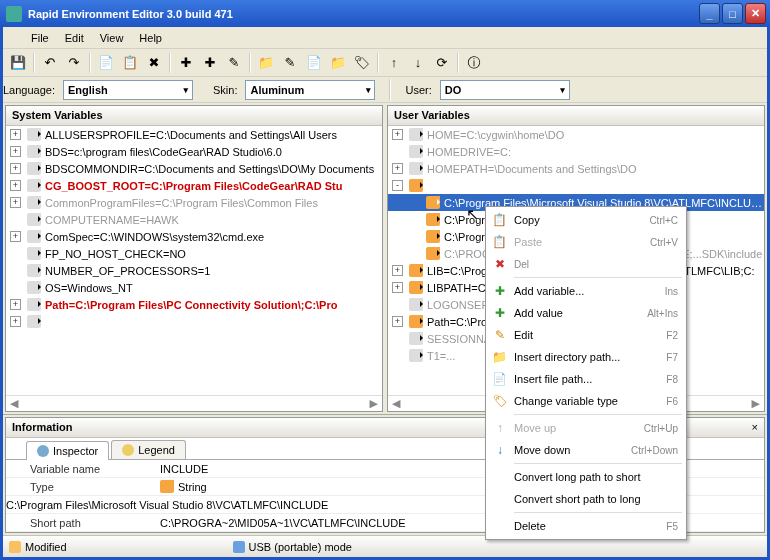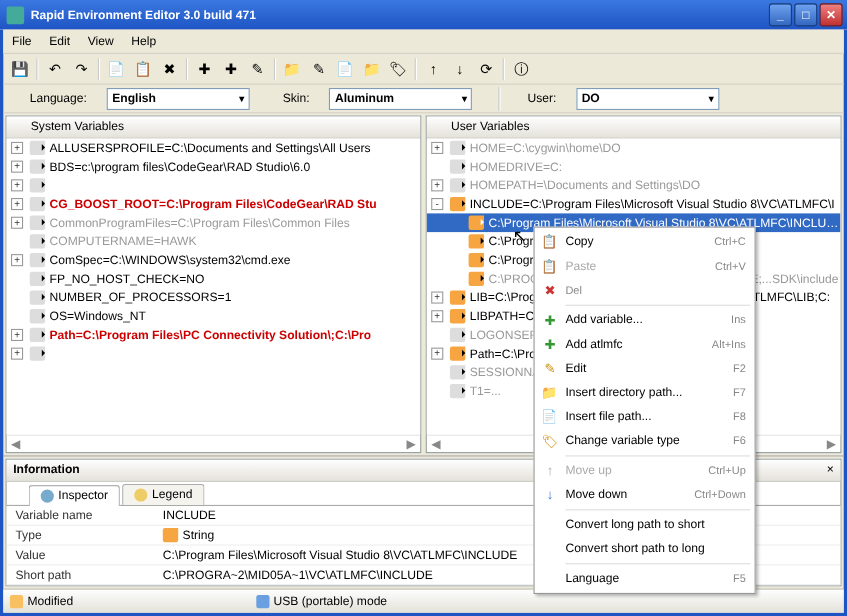--- a/index.html
+++ b/index.html
@@ -3,34 +3,34 @@
 <meta charset="utf-8">
 <style>
 * { box-sizing: border-box; margin: 0; padding: 0; font-family: Tahoma, sans-serif; font-size: 11px; }
 body { background: #ece9d8; width: 770px; height: 560px; overflow: hidden; position: relative; }
 .titlebar { height: 27px; background: linear-gradient(#3a78e0,#1e54c4); display: flex; align-items: center; padding: 0 4px; color: #fff; font-weight: bold; font-size: 12px; }
 .titlebar .appicon { width: 16px; height: 16px; background: #4a9; border-radius: 2px; margin: 0 6px 0 2px; }
 .titlebar .title { flex: 1; }
 .titlebar .winbtn { width: 21px; height: 21px; background: linear-gradient(#6ea1ef,#3468c0); border: 1px solid #1a3c7a; border-radius: 3px; margin-left: 2px; display: flex; align-items: center; justify-content: center; color: #fff; font-weight: bold; font-size: 11px; cursor: pointer; }
 .titlebar .winbtn.close { background: linear-gradient(#f08080,#c03030); border-color: #7a1a1a; }
 .inner { border: 3px solid #1e54c4; border-top: 0; height: 533px; background: #ece9d8; display: flex; flex-direction: column; }
-.menubar { height: 22px; display: flex; align-items: center; padding: 2px 0; background: #ece9d8; border-bottom: 1px solid #d4d0c8; }
+.menubar { height: 22px; display: flex; align-items: center; padding: 2px 20px; background: #ece9d8; border-bottom: 1px solid #d4d0c8; }
 .menubar span { padding: 3px 8px; cursor: pointer; }
 .toolbar { height: 28px; display: flex; align-items: center; padding: 2px 4px; gap: 2px; border-bottom: 1px solid #d4d0c8; }
 .tbtn { width: 22px; height: 22px; border: 1px solid transparent; border-radius: 2px; display: flex; align-items: center; justify-content: center; cursor: pointer; font-size: 13px; }
 .tsep { width: 2px; height: 20px; border-left: 1px solid #ccc; border-right: 1px solid #fff; margin: 0 2px; }
-.optbar { height: 26px; display: flex; align-items: center; padding: 2px 24px; gap: 16px; border-bottom: 1px solid #d4d0c8; }
+.optbar { height: 26px; display: flex; align-items: center; padding: 2px 0; gap: 6px; border-bottom: 1px solid #d4d0c8; }
 .optbar label { margin-right: 2px; }
 .optbar select, .optbar .selbox { height: 20px; border: 1px solid #7f9db9; background: #fff; padding: 1px 4px; }
 .optbar .selbox { display: inline-flex; align-items: center; min-width: 130px; justify-content: space-between; font-weight: bold; }
 .optbar .selbox .arrow { color: #000; font-size: 9px; margin-left: 6px; }
 .vsep { width: 2px; height: 22px; border-left: 1px solid #ccc; border-right: 1px solid #fff; margin: 0 8px; }
 .panes { flex: 1; display: flex; border-bottom: 1px solid #aaa; min-height: 0; }
 .pane { flex: 1; display: flex; flex-direction: column; min-width: 0; border: 1px solid #919b9c; margin: 2px; background: #fff; }
-.pane-header { height: 20px; background: linear-gradient(#fefefe,#e4e2da); border-bottom: 1px solid #c4c2ba; padding: 3px 22px; font-weight: normal; }
+.pane-header { height: 20px; background: linear-gradient(#fefefe,#e4e2da); border-bottom: 1px solid #c4c2ba; padding: 3px 6px; font-weight: bold; }
 .tree { flex: 1; overflow: hidden; background: #fff; position: relative; }
 .row { display: flex; align-items: center; height: 17px; padding-left: 4px; white-space: nowrap; overflow: hidden; }
 .row .expand { width: 11px; height: 11px; border: 1px solid #999; font-size: 9px; line-height: 9px; text-align: center; margin-right: 6px; color: #333; cursor: pointer; background: #fff; flex-shrink: 0; }
 .row .blank-expand { width: 11px; height: 11px; margin-right: 6px; flex-shrink: 0; }
 .row .tag { width: 14px; height: 13px; background: #ddd; border-radius: 2px 0 2px 2px; margin-right: 4px; flex-shrink: 0; position: relative; }
 .row .tag.orange { background: #f6a540; }
 .row .tag::after { content: ""; position: absolute; right: -3px; top: 3px; border: 3px solid transparent; border-left-color: inherit; }
 .row .txt { overflow: hidden; text-overflow: ellipsis; }
 .row.red .txt { color: #c00; font-weight: bold; }
 .row.gray .txt { color: #999; }
@@ -40,21 +40,21 @@
 .scroll-hint { height: 16px; border-top: 1px solid #ddd; display: flex; align-items: center; justify-content: space-between; padding: 0 4px; font-size: 9px; color: #888; }
 .info { border: 1px solid #919b9c; margin: 2px; background: #fff; display: flex; flex-direction: column; }
 .info-header { height: 20px; background: linear-gradient(#fefefe,#e4e2da); border-bottom: 1px solid #c4c2ba; padding: 3px 6px; font-weight: bold; display: flex; justify-content: space-between; }
 .info-header .closex { cursor: pointer; font-weight: normal; }
 .tabs { height: 22px; display: flex; align-items: flex-end; padding-left: 20px; gap: 2px; border-bottom: 1px solid #aaa; }
 .tab { padding: 3px 10px; border: 1px solid #aaa; border-bottom: none; border-radius: 3px 3px 0 0; background: #f4f3ee; display: flex; align-items: center; gap: 4px; cursor: pointer; }
 .tab.active { background: #fff; position: relative; top: 1px; }
 .tab .ticon { width: 12px; height: 12px; border-radius: 6px; }
 .props { background: #fff; }
 .prow { display: flex; border-bottom: 1px solid #eee; height: 18px; align-items: center; }
-.prow .pk { width: 142px; padding-left: 8px; color: #333; }
+.prow .pk { width: 154px; padding-left: 24px; color: #333; }
 .prow .pv { flex: 1; display: flex; align-items: center; gap: 4px; text-align: right; }
 .prow .pv .tag { width: 14px; height: 13px; background: #f6a540; border-radius: 2px 0 2px 2px; }
 .status { height: 22px; background: linear-gradient(#fefefe,#e2e1d9); border-top: 1px solid #c4c2ba; display: flex; align-items: center; padding: 0 6px; gap: 16px; }
 .status .cell { display: flex; align-items: center; gap: 4px; }
 .status .dot { width: 12px; height: 12px; border-radius: 2px; }
 .ctxmenu { position: absolute; left: 485px; top: 206px; width: 202px; background: #fff; border: 1px solid #979797; box-shadow: 2px 2px 3px rgba(0,0,0,.3); padding: 2px; z-index: 100; }
 .ctxmenu .mi { height: 22px; display: flex; align-items: center; padding: 0 6px 0 2px; cursor: pointer; }
 .ctxmenu .mi.dis { color: #aaa; }
 .ctxmenu .mi .micon { width: 20px; text-align: center; font-size: 12px; margin-right: 4px; }
 .ctxmenu .mi .mlabel { flex: 1; }
@@ -137,20 +137,21 @@
             <div class="txt">ALLUSERSPROFILE=C:\Documents and Settings\All Users</div>
           </div>
           <div class="row">
             <div class="expand">+</div>
             <div class="tag"></div>
             <div class="txt">BDS=c:\program files\CodeGear\RAD Studio\6.0</div>
           </div>
           <div class="row">
             <div class="expand">+</div>
             <div class="tag"></div>
+            <div class="txt">BDSCOMMONDIR=C:\Documents and Settings\DO\My Documents</div>
           </div>
           <div class="row red">
             <div class="expand">+</div>
             <div class="tag"></div>
             <div class="txt">CG_BOOST_ROOT=C:\Program Files\CodeGear\RAD Stu</div>
           </div>
           <div class="row gray">
             <div class="expand">+</div>
             <div class="tag"></div>
             <div class="txt">CommonProgramFiles=C:\Program Files\Common Files</div>
@@ -209,21 +210,20 @@
             <div class="txt">HOMEDRIVE=C:</div>
           </div>
           <div class="row gray">
             <div class="expand">+</div>
             <div class="tag"></div>
             <div class="txt">HOMEPATH=\Documents and Settings\DO</div>
           </div>
           <div class="row">
             <div class="expand">-</div>
             <div class="tag orange"></div>
-            <div class="txt">INCLUDE=C:\Program Files\Microsoft Visual Studio 8\VC\ATLMFC\I</div>
           </div>
           <div class="row sub sel">
             <div class="tag orange"></div>
             <div class="txt">C:\Program Files\Microsoft Visual Studio 8\VC\ATLMFC\INCLUDE</div>
           </div>
           <div class="row sub">
             <div class="tag orange"></div>
             <div class="txt">C:\Program</div>
           </div>
           <div class="row sub">
@@ -295,21 +295,20 @@
           </div>
         </div>
         <div class="prow">
           <div class="pk">Type</div>
           <div class="pv">
             <div class="tag"></div>
             <span>String</span>
           </div>
         </div>
         <div class="prow">
-          <div class="pk">Value</div>
           <div class="pv">
             <span>C:\Program Files\Microsoft Visual Studio 8\VC\ATLMFC\INCLUDE</span>
           </div>
         </div>
         <div class="prow">
           <div class="pk">Short path</div>
           <div class="pv">
             <span>C:\PROGRA~2\MID05A~1\VC\ATLMFC\INCLUDE</span>
           </div>
         </div>
@@ -344,21 +343,21 @@
       <span class="msc">Del</span>
     </div>
     <div class="msep"></div>
     <div class="mi">
       <span class="micon" style="color: rgb(51, 153, 51);">✚</span>
       <span class="mlabel">Add variable...</span>
       <span class="msc">Ins</span>
     </div>
     <div class="mi">
       <span class="micon" style="color: rgb(51, 153, 51);">✚</span>
-      <span class="mlabel">Add atlmfc</span>
+      <span class="mlabel">Add value</span>
       <span class="msc">Alt+Ins</span>
     </div>
     <div class="mi">
       <span class="micon" style="color: rgb(204, 136, 0);">✎</span>
       <span class="mlabel">Edit</span>
       <span class="msc">F2</span>
     </div>
     <div class="mi">
       <span class="micon" style="color: rgb(204, 136, 0);">📁</span>
       <span class="mlabel">Insert directory path...</span>
@@ -390,17 +389,17 @@
       <span class="micon"></span>
       <span class="mlabel">Convert long path to short</span>
     </div>
     <div class="mi">
       <span class="micon"></span>
       <span class="mlabel">Convert short path to long</span>
     </div>
     <div class="msep"></div>
     <div class="mi">
       <span class="micon"></span>
-      <span class="mlabel">Language</span>
+      <span class="mlabel">Delete</span>
       <span class="msc">F5</span>
     </div>
   </div>
 <div class="cursor">↖</div>
 
 </body></html>

